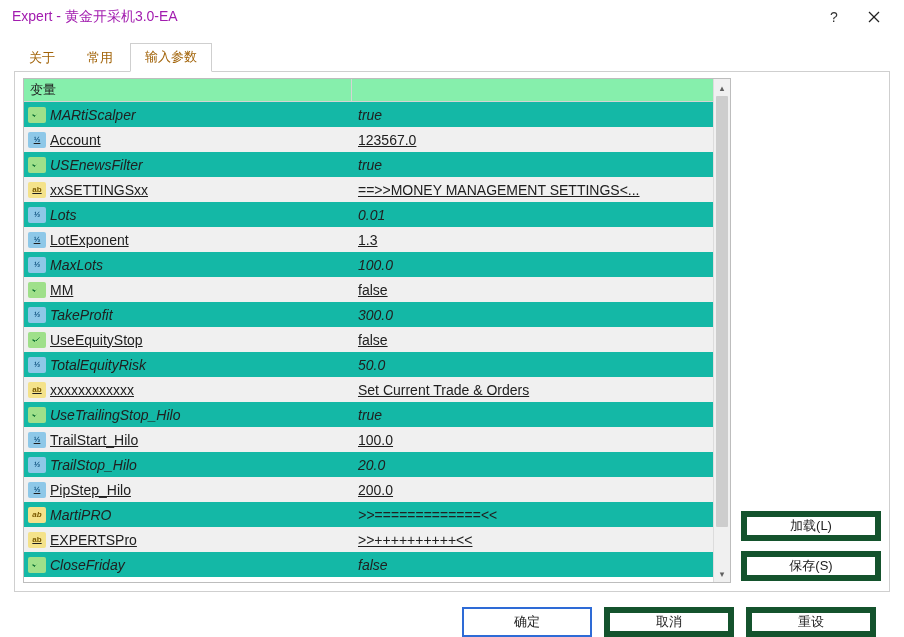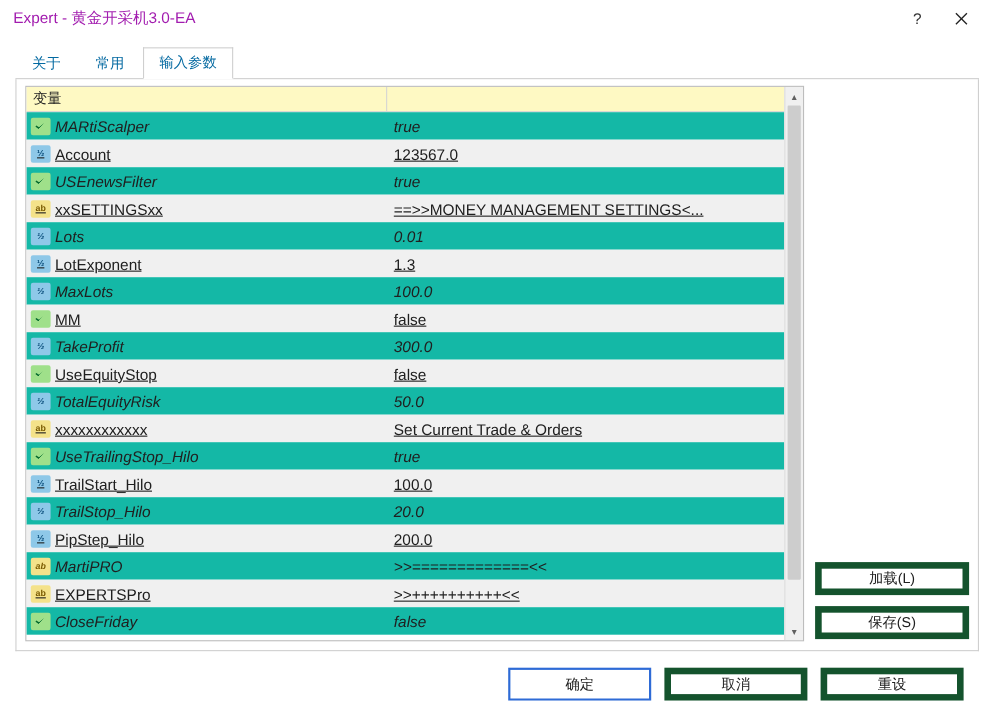--- a/index.html
+++ b/index.html
@@ -42,21 +42,21 @@
     height: 28px;
     margin-bottom: 0;
   }
   .tab {
     padding: 4px 14px 5px 14px;
     border: 1px solid transparent;
     border-bottom: none;
     margin-right: 2px;
     position: relative;
     top: 1px;
-    color: #0369a1;
+    color: #a16207;
     cursor: pointer;
     font-size: 13px;
   }
   .tab.active {
     border-color: #cfcfcf;
     background: #ffffff;
     border-bottom: 1px solid #ffffff;
   }
 
   
@@ -74,21 +74,21 @@
     flex: 1;
     display: flex;
     border: 1px solid #bdbdbd;
     overflow: hidden;
   }
   .list {
     flex: 1;
   }
   .list-header {
     display: flex;
-    background: #fef9c3;
+    background: #86efac;
     border-bottom: 1px solid #d4d4d4;
     height: 23px;
     align-items: center;
   }
   .col-name {
     width: 328px;
     padding-left: 6px;
     border-right: 1px solid #d4d4d4;
     height: 100%;
     display: flex; align-items: center;

